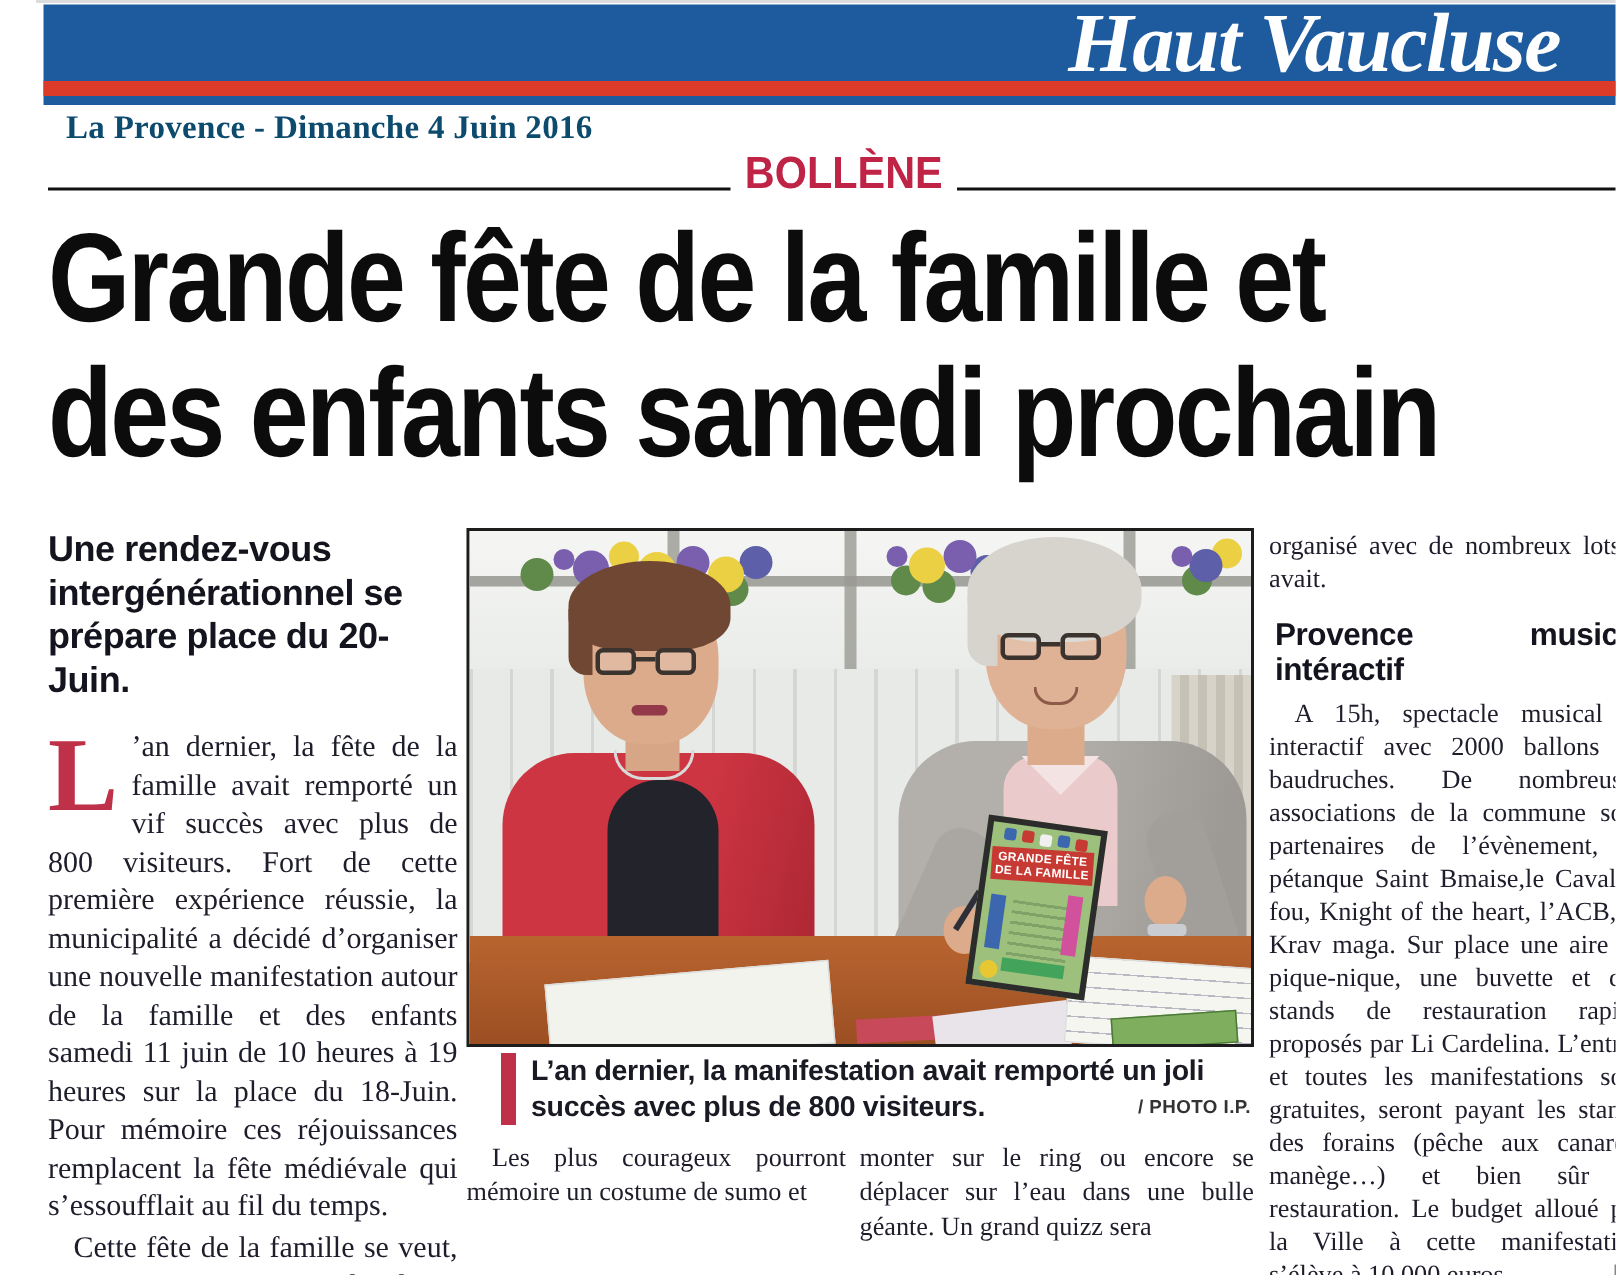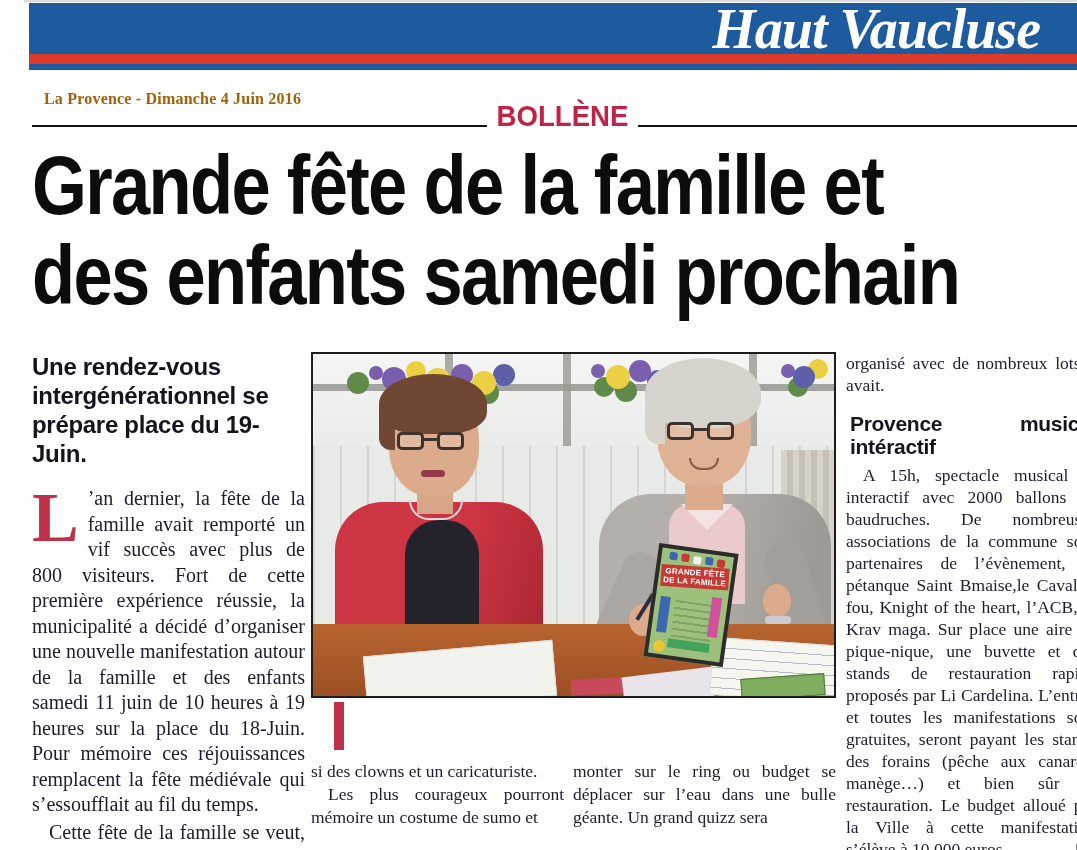--- a/index.html
+++ b/index.html
@@ -8,21 +8,21 @@
   .abs { position:absolute; }
   #page { position:relative; width:1077px; height:850px; background:#fff;margin-left:24px; }
 
   
   #top-sliver { left:0; top:0; width:1077px; height:2px; background:#dcdcdc; }
   #band { left:5px; top:3px; width:1066px; height:67px; background:#1e5b9e; }
   #band-red { position:absolute; left:0; bottom:6px; width:100%; height:10px; background:#dd3b2a; }
   #band-title { position:absolute; right:55px; top:-6px; z-index:3;
     font-family:"Liberation Serif", serif; font-style:italic; font-weight:bold;
     font-size:56px; color:#fff; letter-spacing:-1px; white-space:nowrap; }
-  #edition { left:20px; top:90px; font-weight:bold; font-size:16px; color:#a16207; letter-spacing:.2px; }
+  #edition { left:20px; top:72px; font-weight:bold; font-size:22px; color:#0c4a6e; letter-spacing:.2px; }
   #rubric { left:0; top:99px; width:1077px; text-align:center;
     font-family:"Liberation Sans", sans-serif; font-weight:bold; font-size:30px;
     color:#bf2446; transform:scaleX(.92); letter-spacing:0; }
   .rubric-line { top:125px; height:2px; background:#111; }
   #rubric-line-left  { left:8px;   width:455px; }
   #rubric-line-right { left:614px; width:456px; }
 
   
   #headline { left:8px; top:140px; width:1160px;
     font-family:"Liberation Sans", sans-serif; font-weight:bold; color:#0c0c0c;
@@ -164,21 +164,21 @@
   <div class="abs" id="rubric">BOLLÈNE</div>
   <div class="abs rubric-line" id="rubric-line-left"></div>
   <div class="abs rubric-line" id="rubric-line-right"></div>
 
   <div class="abs" id="headline">
     <div>Grande fête de la famille et</div>
     <div>des enfants samedi prochain</div>
   </div>
 
   <div class="abs" id="col-left">
-    <div id="standfirst">Une rendez-vous intergénérationnel se prépare place du 19-Juin.</div>
+    <div id="standfirst">Une rendez-vous intergénérationnel se prépare place du 20-Juin.</div>
     <p class="serif-body"><span id="dropcap">L</span><span>’an dernier, la fête de la famille avait remporté un vif succès avec plus de 800 visiteurs. Fort de cette première expérience réussie, la municipalité a décidé d’organiser une nouvelle manifestation autour de la famille et des enfants samedi 11 juin de 10 heures à 19 heures sur la place du 18-Juin. Pour mémoire ces réjouissances remplacent la fête médiévale qui s’essoufflait au fil du temps.</span></p>
     <p class="serif-body indent" id="left-para2">Cette fête de la famille se veut, comme son nom l’indique intergénérationnelle avec de nombreux jeux anciens, châteaux gonflables, ferme pédagogique… A découvrir aus-</p>
   </div>
 
   <div class="abs" id="photo">
     <div class="ph" id="ph-top"></div>
     <div class="ph" id="ph-frame-h"></div>
     <div class="ph ph-mullion" id="ph-mul1"></div>
     <div class="ph ph-mullion" id="ph-mul2"></div>
     <div class="ph ph-mullion" id="ph-mul3"></div>
@@ -234,27 +234,30 @@
       <div id="flyer-bar-blue"></div>
       <div id="flyer-bar-pink"></div>
       <div id="flyer-bar-green"></div>
       <div id="flyer-sun"></div>
     </div>
     <div class="ph" id="rw-hand-r"></div>
     <div class="ph" id="rw-watch"></div>
   </div>
 
   <div class="abs" id="caption-bar"></div>
+  <div id="caption">
+    <span>L’an dernier, la manifestation avait remporté un joli succès avec plus de 800 visiteurs.</span>
+    <span id="credit">/ PHOTO I.P.</span>
+  </div>
 
   <div class="abs serif-body" id="col-mid1">
-    <p>si des clowns et un caricaturiste.</p>
     <p class="indent">Les plus courageux pourront mémoire un costume de sumo et</p>
   </div>
   <div class="abs serif-body" id="col-mid2">
-    <p>monter sur le ring ou budget se déplacer sur l’eau dans une bulle géante. Un grand quizz sera</p>
+    <p>monter sur le ring ou encore se déplacer sur l’eau dans une bulle géante. Un grand quizz sera</p>
   </div>
 
   <div class="abs serif-body" id="col-right">
     <p>organisé avec de nombreux lots à avait.</p>
     <div id="right-subhead">Provence musical intéractif</div>
     <div id="right-wrap">
       <p class="indent">A 15h, spectacle musical et interactif avec 2000 ballons de baudruches. De nombreuses associations de la commune sont partenaires de l’évènement, la pétanque Saint Bmaise,le Cavalier fou, Knight of the heart, l’ACB, le Krav maga. Sur place une aire de pique-nique, une buvette et des stands de restauration rapide proposés par Li Cardelina. L’entrée et toutes les manifestations sont gratuites, seront payant les stands des forains (pêche aux canards, manège…) et bien sûr la restauration. Le budget alloué par la Ville à cette manifestation s’élève à 10 000 euros.</p>
       <span id="byline">I.P.</span>
     </div>
   </div>

